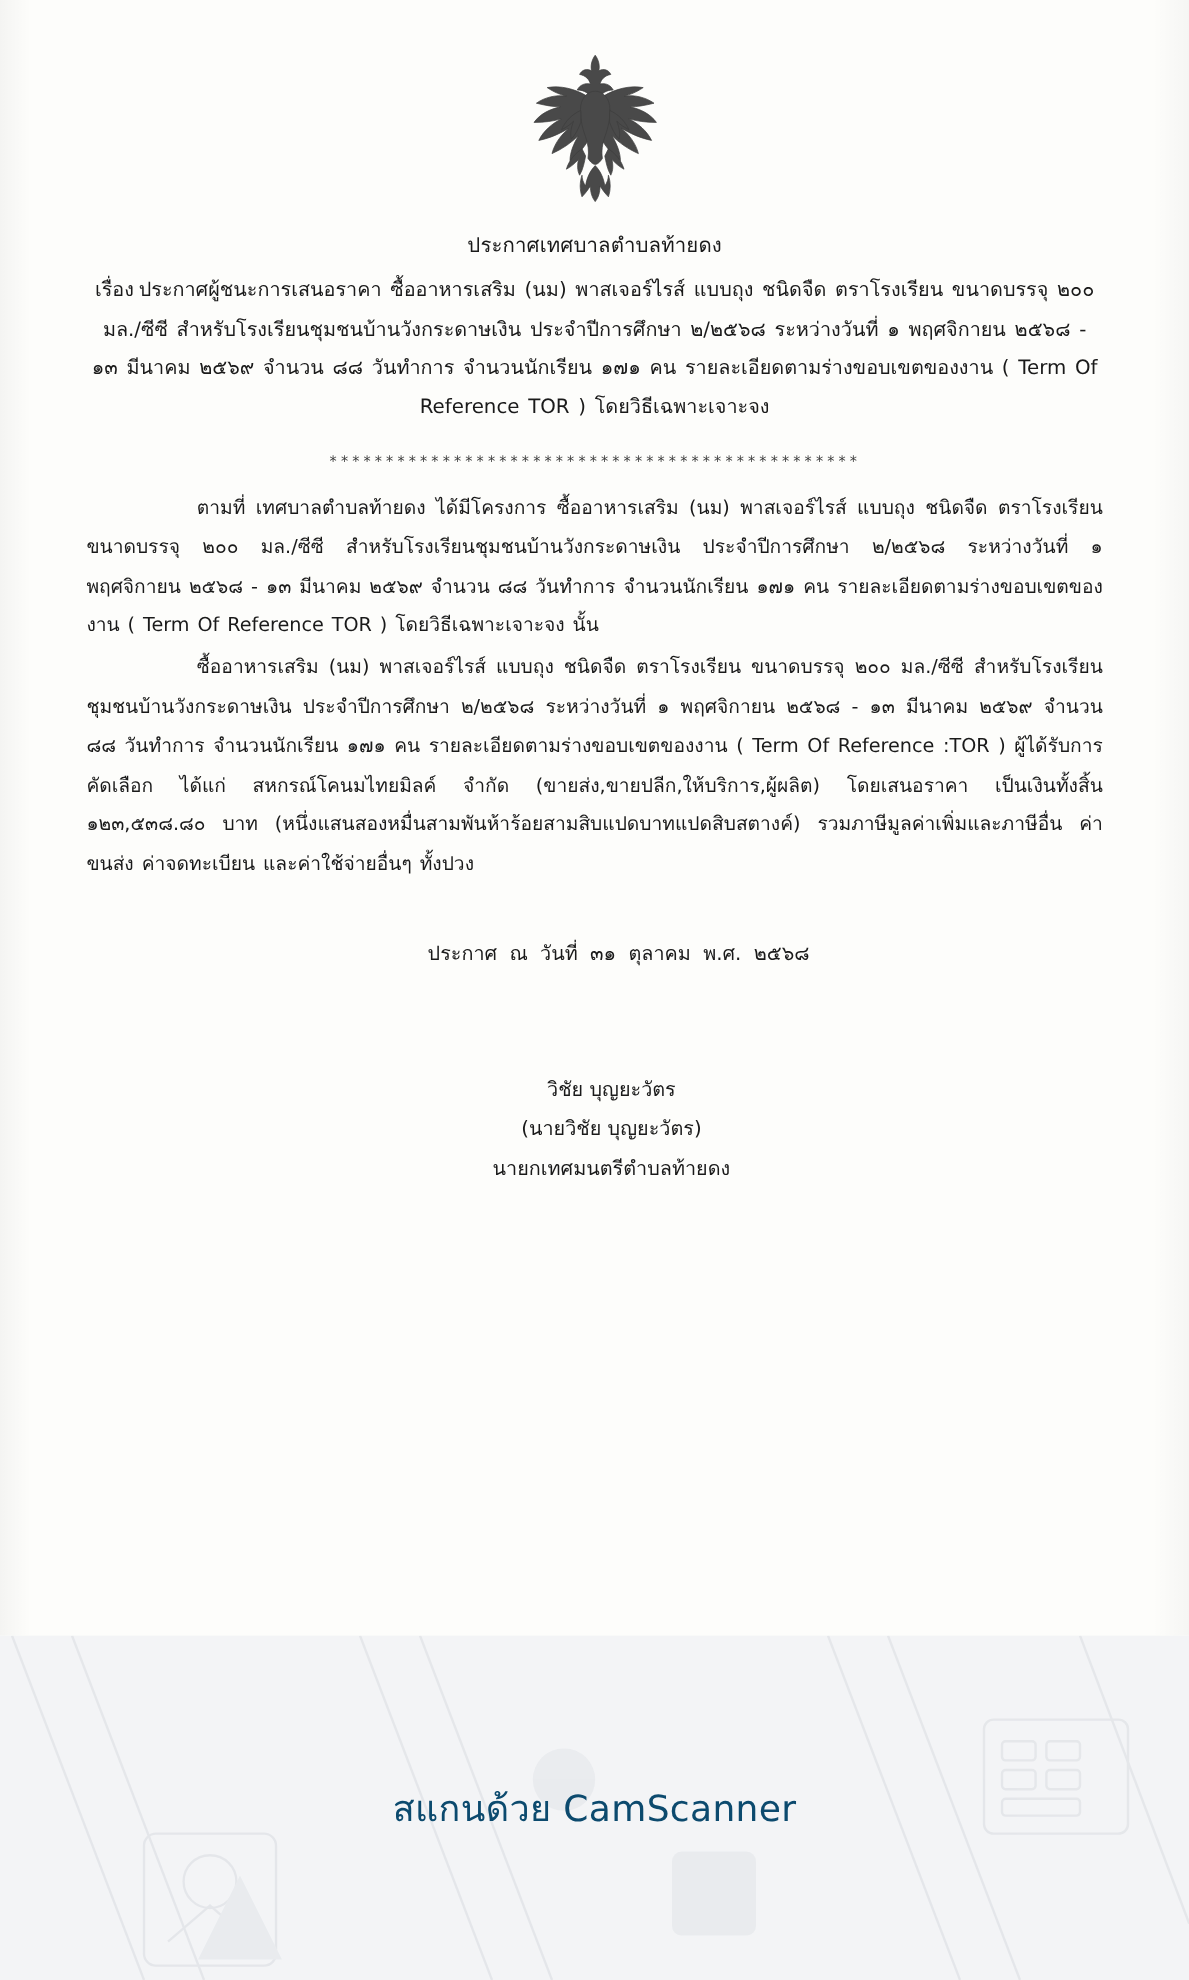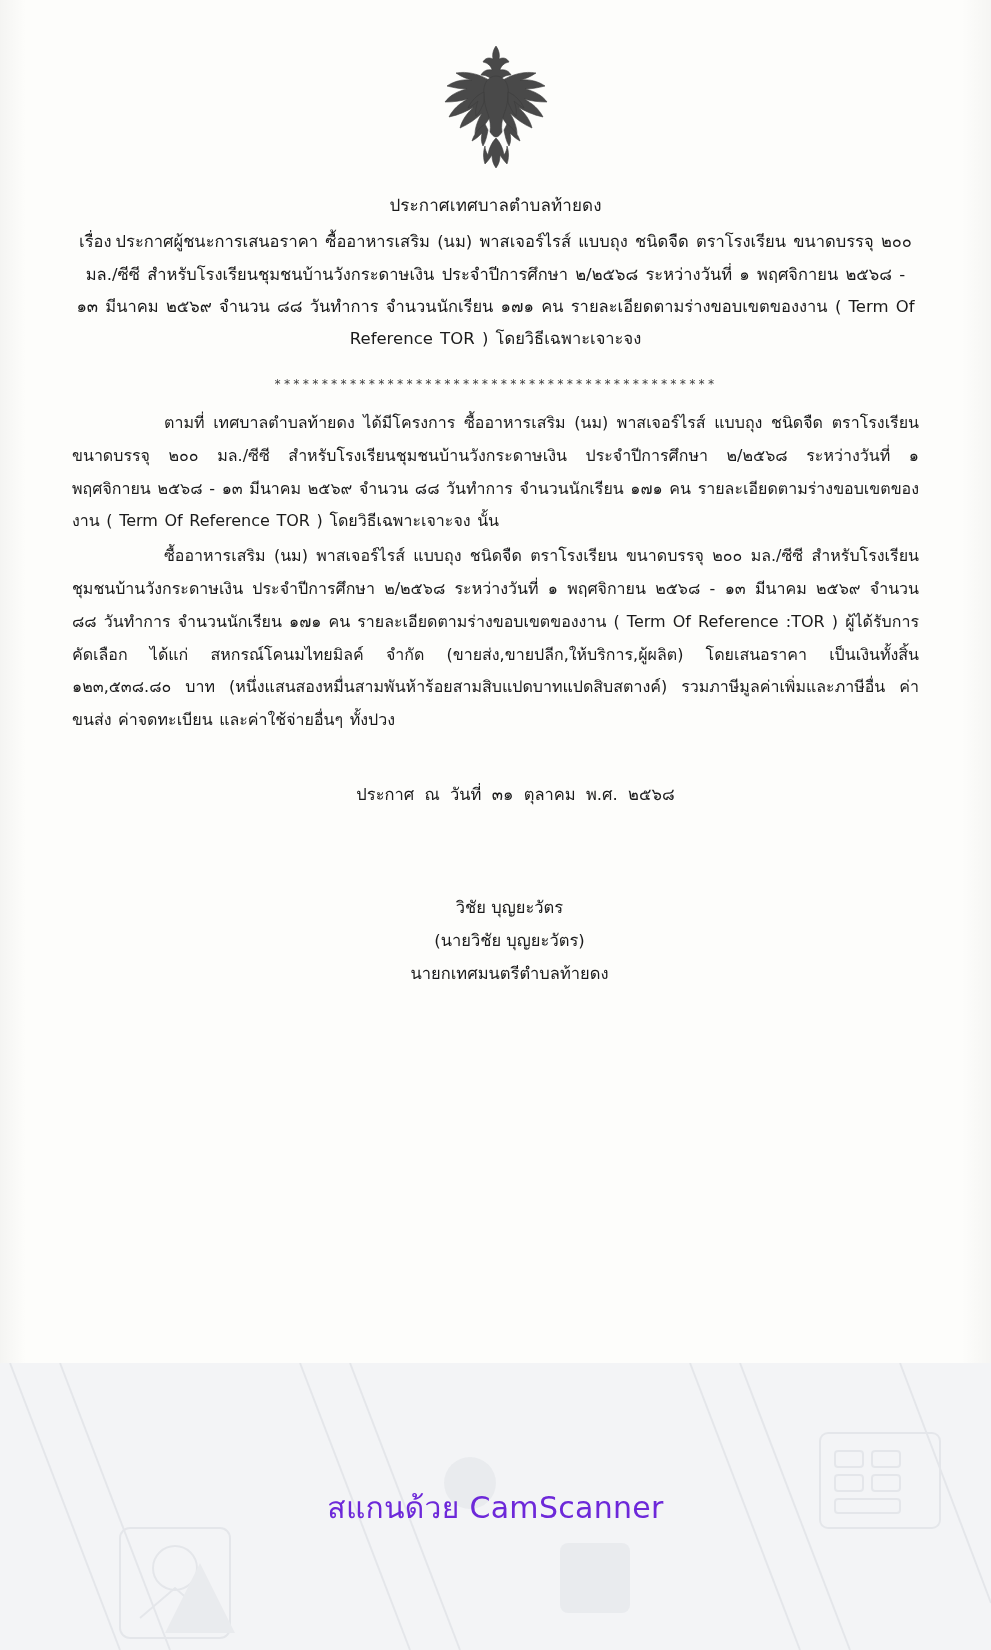--- a/index.html
+++ b/index.html
@@ -130,21 +130,21 @@
     opacity: 0.55;
   }
   .footer-label {
     position: absolute;
     left: 0;
     right: 0;
     top: 50%;
     transform: translateY(-50%);
     text-align: center;
     font-size: 30px;
-    color: #6d28d9;
+    color: #0c4a6e;
     letter-spacing: 0.3px;
   }
 </style>
 </head>
 <body>
 
 <div class="sheet">
 
   <div class="emblem-wrap">
     <svg class="emblem" viewBox="0 0 150 140" aria-hidden="true">

